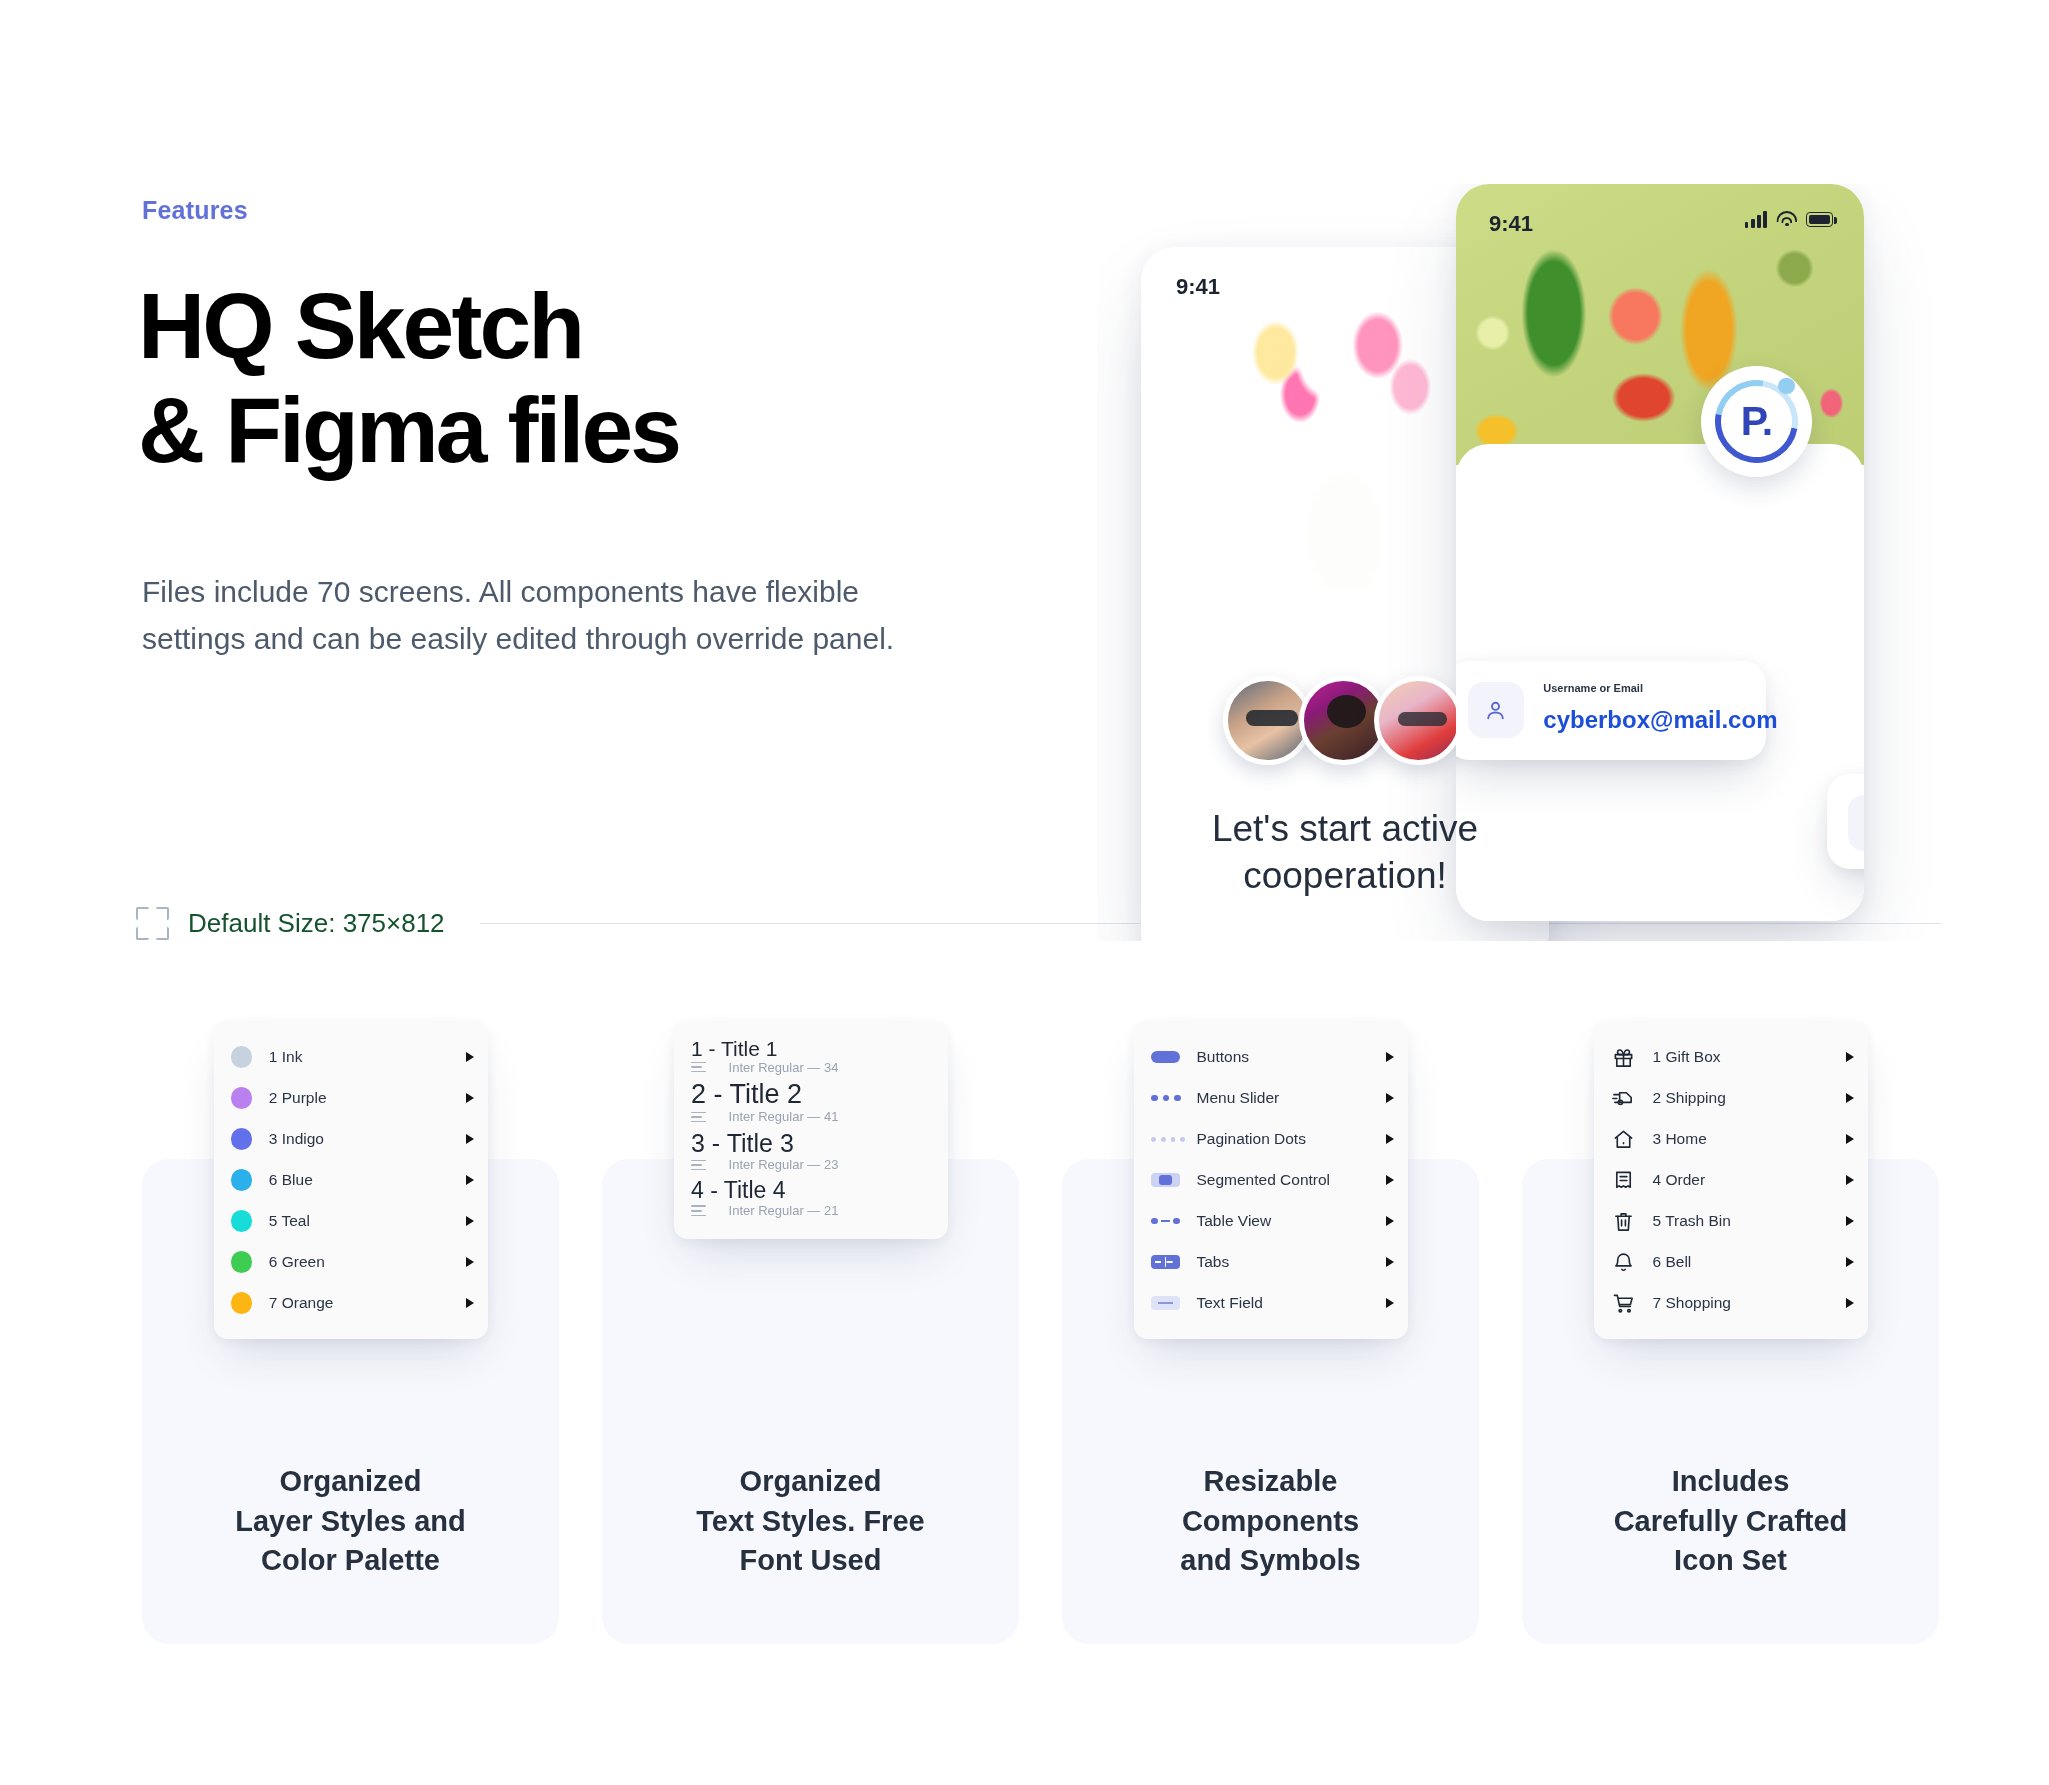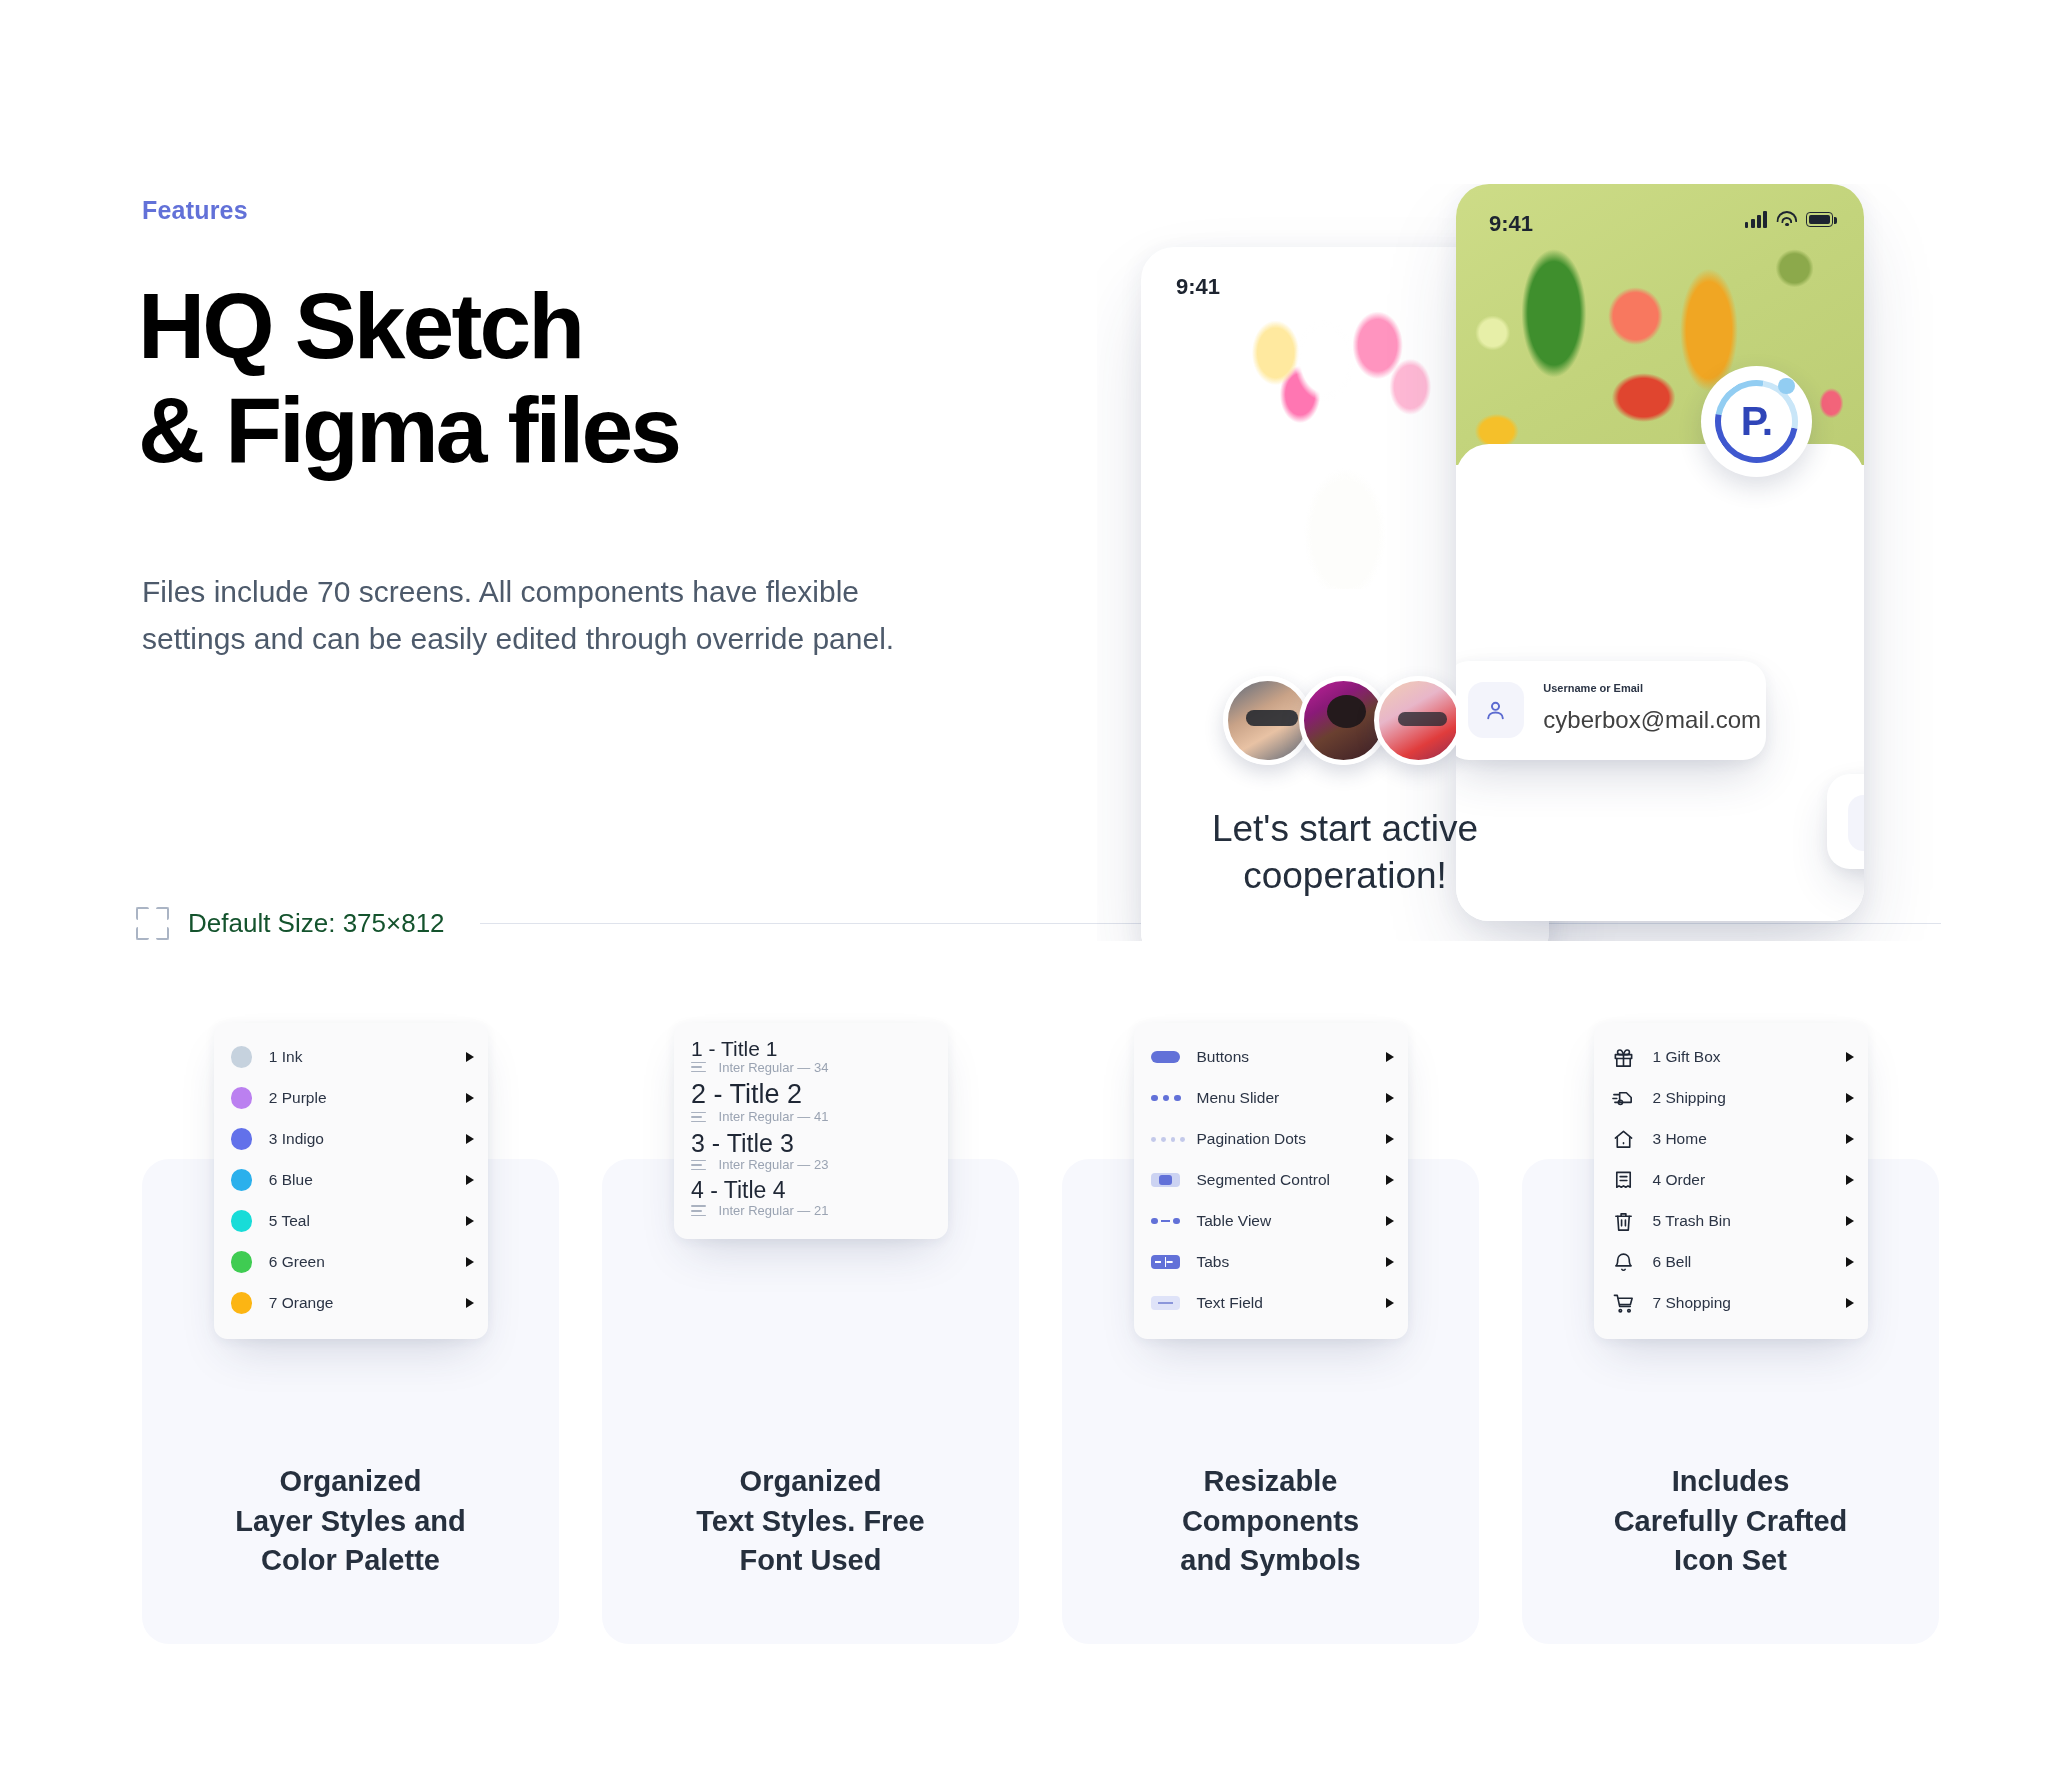--- a/index.html
+++ b/index.html
@@ -125,21 +125,21 @@
                  border:6.8px solid #3f58cf; border-top-color:#92cdf2; border-right-color:#c9e6f8; transform:rotate(-35deg); }
   .plogo .dot { position:absolute; right:17.5px; top:11.6px; width:16.5px; height:16.5px; border-radius:50%; background:#92cdf2; }
   .plogo .p { position:absolute; inset:0; display:flex; align-items:center; justify-content:center;
               font-size:41px; font-weight:700; color:#2f45b8; letter-spacing:-1px; }
 
   
   .fcard { position:absolute; background:#fff; border-radius:23px; box-shadow:0 21.3px 47px -9.7px rgba(40,50,90,.20), 0 3.9px 13.6px rgba(40,50,90,.07); z-index:8; }
   .fcard .sq { position:absolute; left:21.3px; top:21.3px; width:56px; height:56px; border-radius:15.5px; background:#f3f4fb;
                display:flex; align-items:center; justify-content:center; }
   .fcard .lbl { position:absolute; left:97px; top:21.3px; font-size:11px; font-weight:700; color:#2b3445; }
-  .fcard .val { position:absolute; left:97px; top:45px; font-size:24px; color:#404040; font-weight:400;text-align:center; }
+  .fcard .val { position:absolute; left:97px; top:45px; font-size:24px; color:#1d4ed8; font-weight:700;text-align:center; }
 
   .fcard.user { left:-9.7px; top:477px; width:320px; height:99px; }
   .fcard.pass { left:371px; top:590px; width:320px; height:95px; }
 
   
   #cards { position:absolute; left:0; top:1101px; width:2049px; height:543px; }
   .card { position:absolute; top:58px; width:417px; height:485px; border-radius:27px; background:#f7f8fd; }
   .card.c1 { left:142px; } .card.c2 { left:602px; }
   .card.c3 { left:1062px; } .card.c4 { left:1522px; }
 
@@ -152,21 +152,21 @@
            padding:13.6px 0 15.5px 0; }
 
   .row { display:flex; align-items:center; height:41px; padding:0 13.6px 0 17.5px; }
   .row .swatch { width:21.3px; height:21.3px; border-radius:50%; flex:0 0 21.3px; }
   .row .rlabel { margin-left:16.5px; font-size:15.5px; color:#2b3445; flex:1 1 auto; white-space:nowrap; }
   .row .caret { width:0; height:0; border-left:8.7px solid #111; border-top:5.8px solid transparent; border-bottom:5.8px solid transparent; }
 
   
   .trow { padding:0 13.6px 0 17.5px; display:flex; align-items:center; }
   .trow .tt { flex:1 1 auto; color:#1f2735; font-weight:400; white-space:nowrap; }
-  .tmeta { display:flex; align-items:center; gap:13px; padding:0 17.5px; margin:-1px 0 4.9px 0; }
+  .tmeta { display:flex; align-items:center; gap:23px; padding:0 17.5px; margin:-1px 0 4.9px 0; }
   .tmeta .lines { width:14.6px; height:10.7px; display:flex; flex-direction:column; justify-content:space-between; flex:0 0 14.6px; }
   .tmeta .lines i { height:1.6px; background:#aab2c0; border-radius:1px; }
   .tmeta .lines i:nth-child(1){width:100%;} .tmeta .lines i:nth-child(2){width:72%;} .tmeta .lines i:nth-child(3){width:100%;}
   .tmeta span { font-size:13px; color:#9aa3b2; white-space:nowrap; }
 
   
   .cglyph { width:29px; height:17.5px; flex:0 0 29px; display:flex; align-items:center; }
   .g-pill { width:29px; height:12.6px; border-radius:6.8px; background:#6271d8; }
   .g-dots3 { display:flex; gap:4.9px; } .g-dots3 i { width:6.8px;height:6.8px;border-radius:50%;background:#6271d8; }
   .g-dots4 { display:flex; gap:4.9px; align-items:center; }

